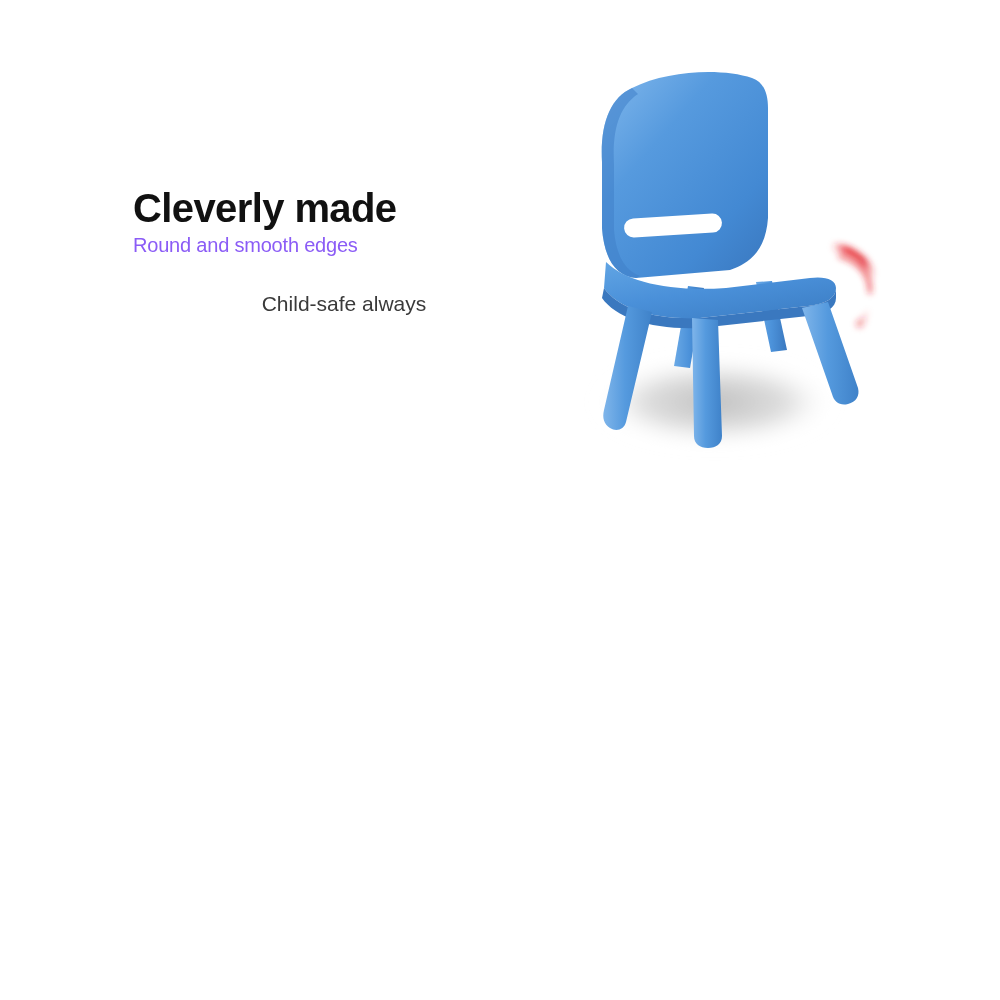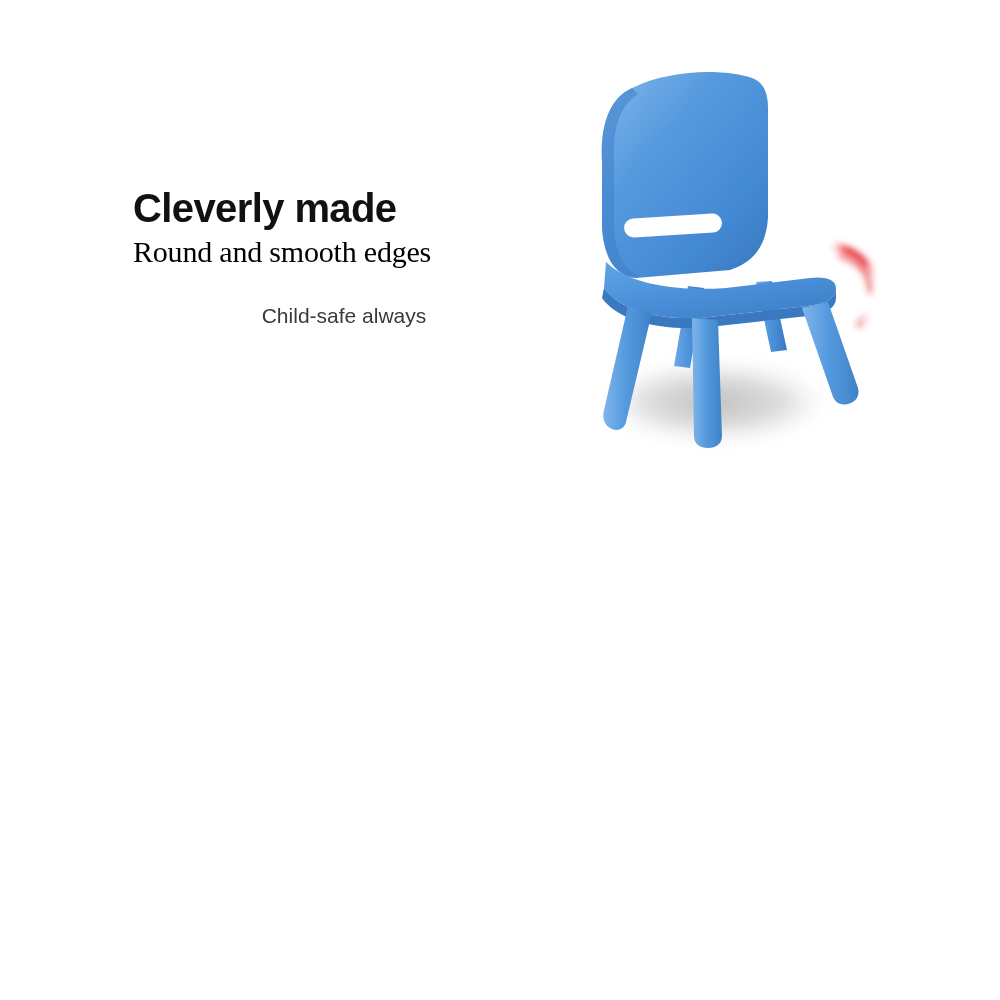--- a/index.html
+++ b/index.html
@@ -38,28 +38,27 @@
   .headline {
     font-size: 40px;
     font-weight: bold;
     color: #111111;
     letter-spacing: -0.6px;
     line-height: 1.04;
     margin: 0;
     white-space: nowrap;
   }
   .subhead {
-    font-size: 30px;
+    font-size: 20px;
     font-weight: normal;
-    color: #000000;
+    color: #8b5cf6;
     letter-spacing: -0.2px;
     line-height: 1.18;
     margin: 4px 0 0 0;
     white-space: nowrap;
-    font-family: Liberation Serif, serif;
   }
   .body-text {
     font-size: 21px;
     font-weight: normal;
     color: #3a3a3a;
     line-height: 1.42;
     margin: 32px 0 0 2px;
     text-align: center;
   }
   .body-text .line { display: block; white-space: nowrap; }

